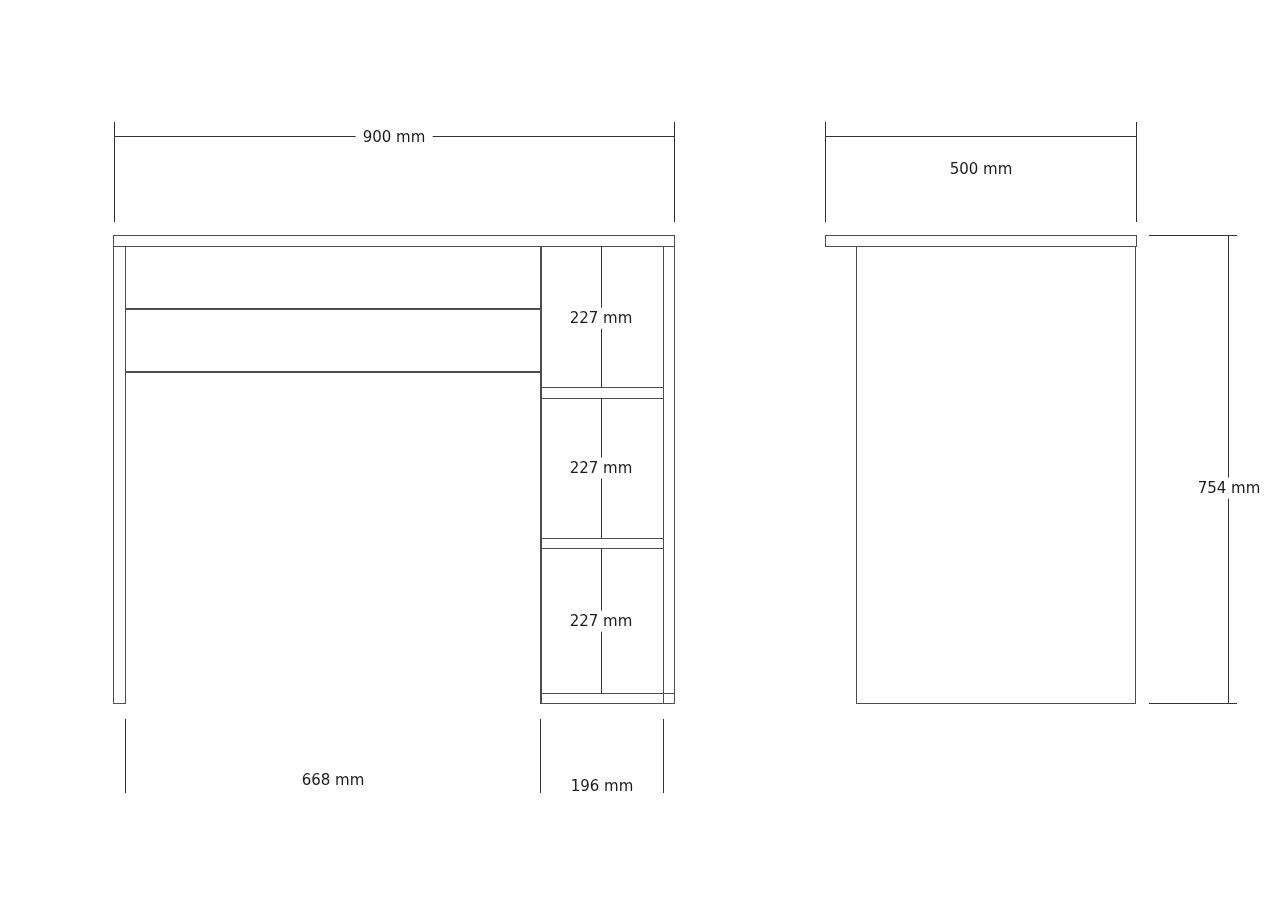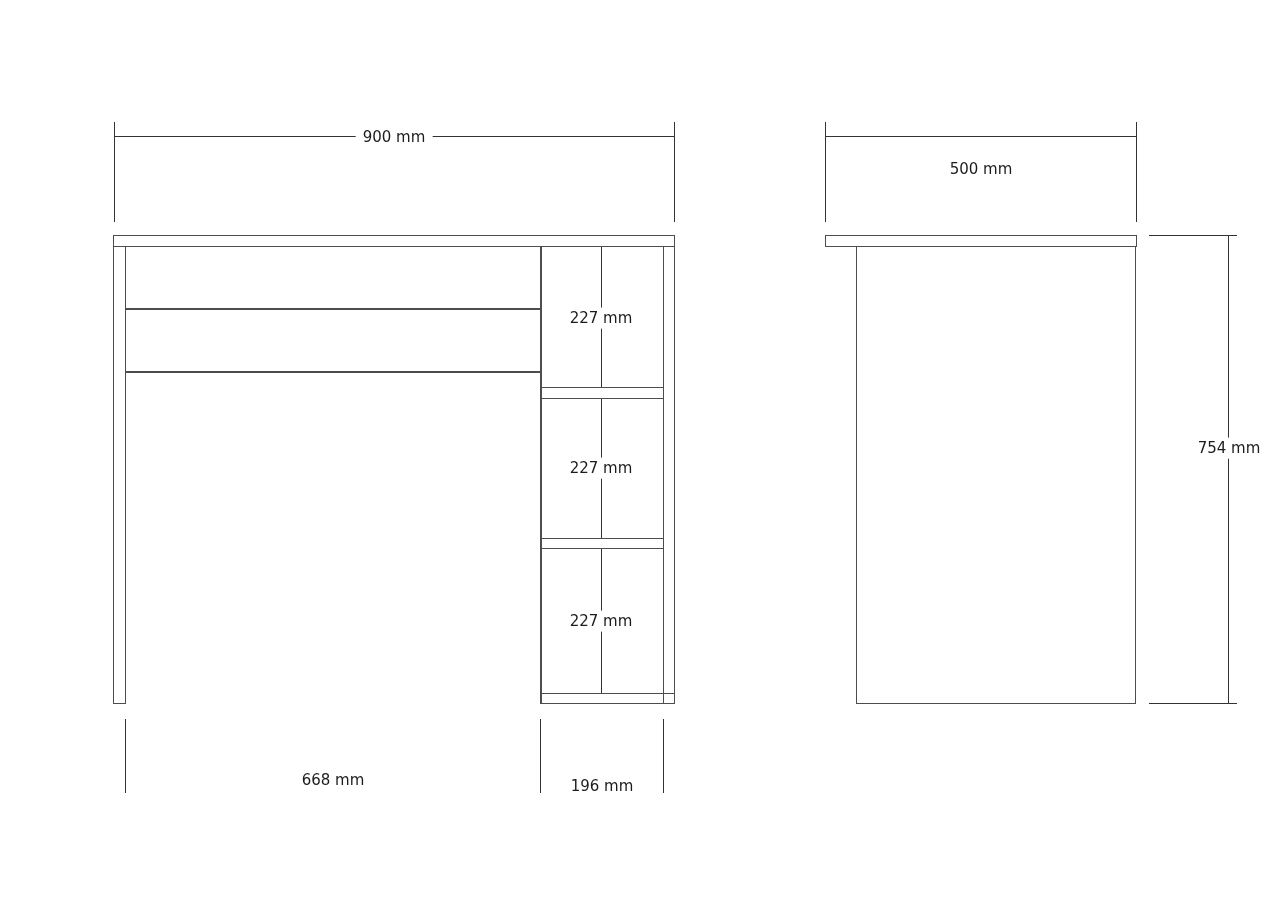--- a/index.html
+++ b/index.html
@@ -91,16 +91,16 @@
 
     <div class="dim-v" style="left:825px; top:122px; height:100px;"></div>
     <div class="dim-v" style="left:1136px; top:122px; height:100px;"></div>
     <div class="dim-h" style="left:825px; top:136px; width:312px;"></div>
 
     <div class="dim-h" style="left:1149px; top:235px; width:88px;"></div>
     <div class="dim-h" style="left:1149px; top:703px; width:88px;"></div>
     <div class="dim-v" style="left:1228px; top:235px; height:469px;"></div>
 
     <div class="dim-label" style="left:981px; top:137px;margin-top:32px;">500 mm</div>
-    <div class="dim-label" style="left:1229px; top:448px;text-align:center;">754 mm</div>
+    <div class="dim-label" style="left:1229px; top:488px;text-align:center;">754 mm</div>
   </div>
 
 </div>
 
 </body></html>

